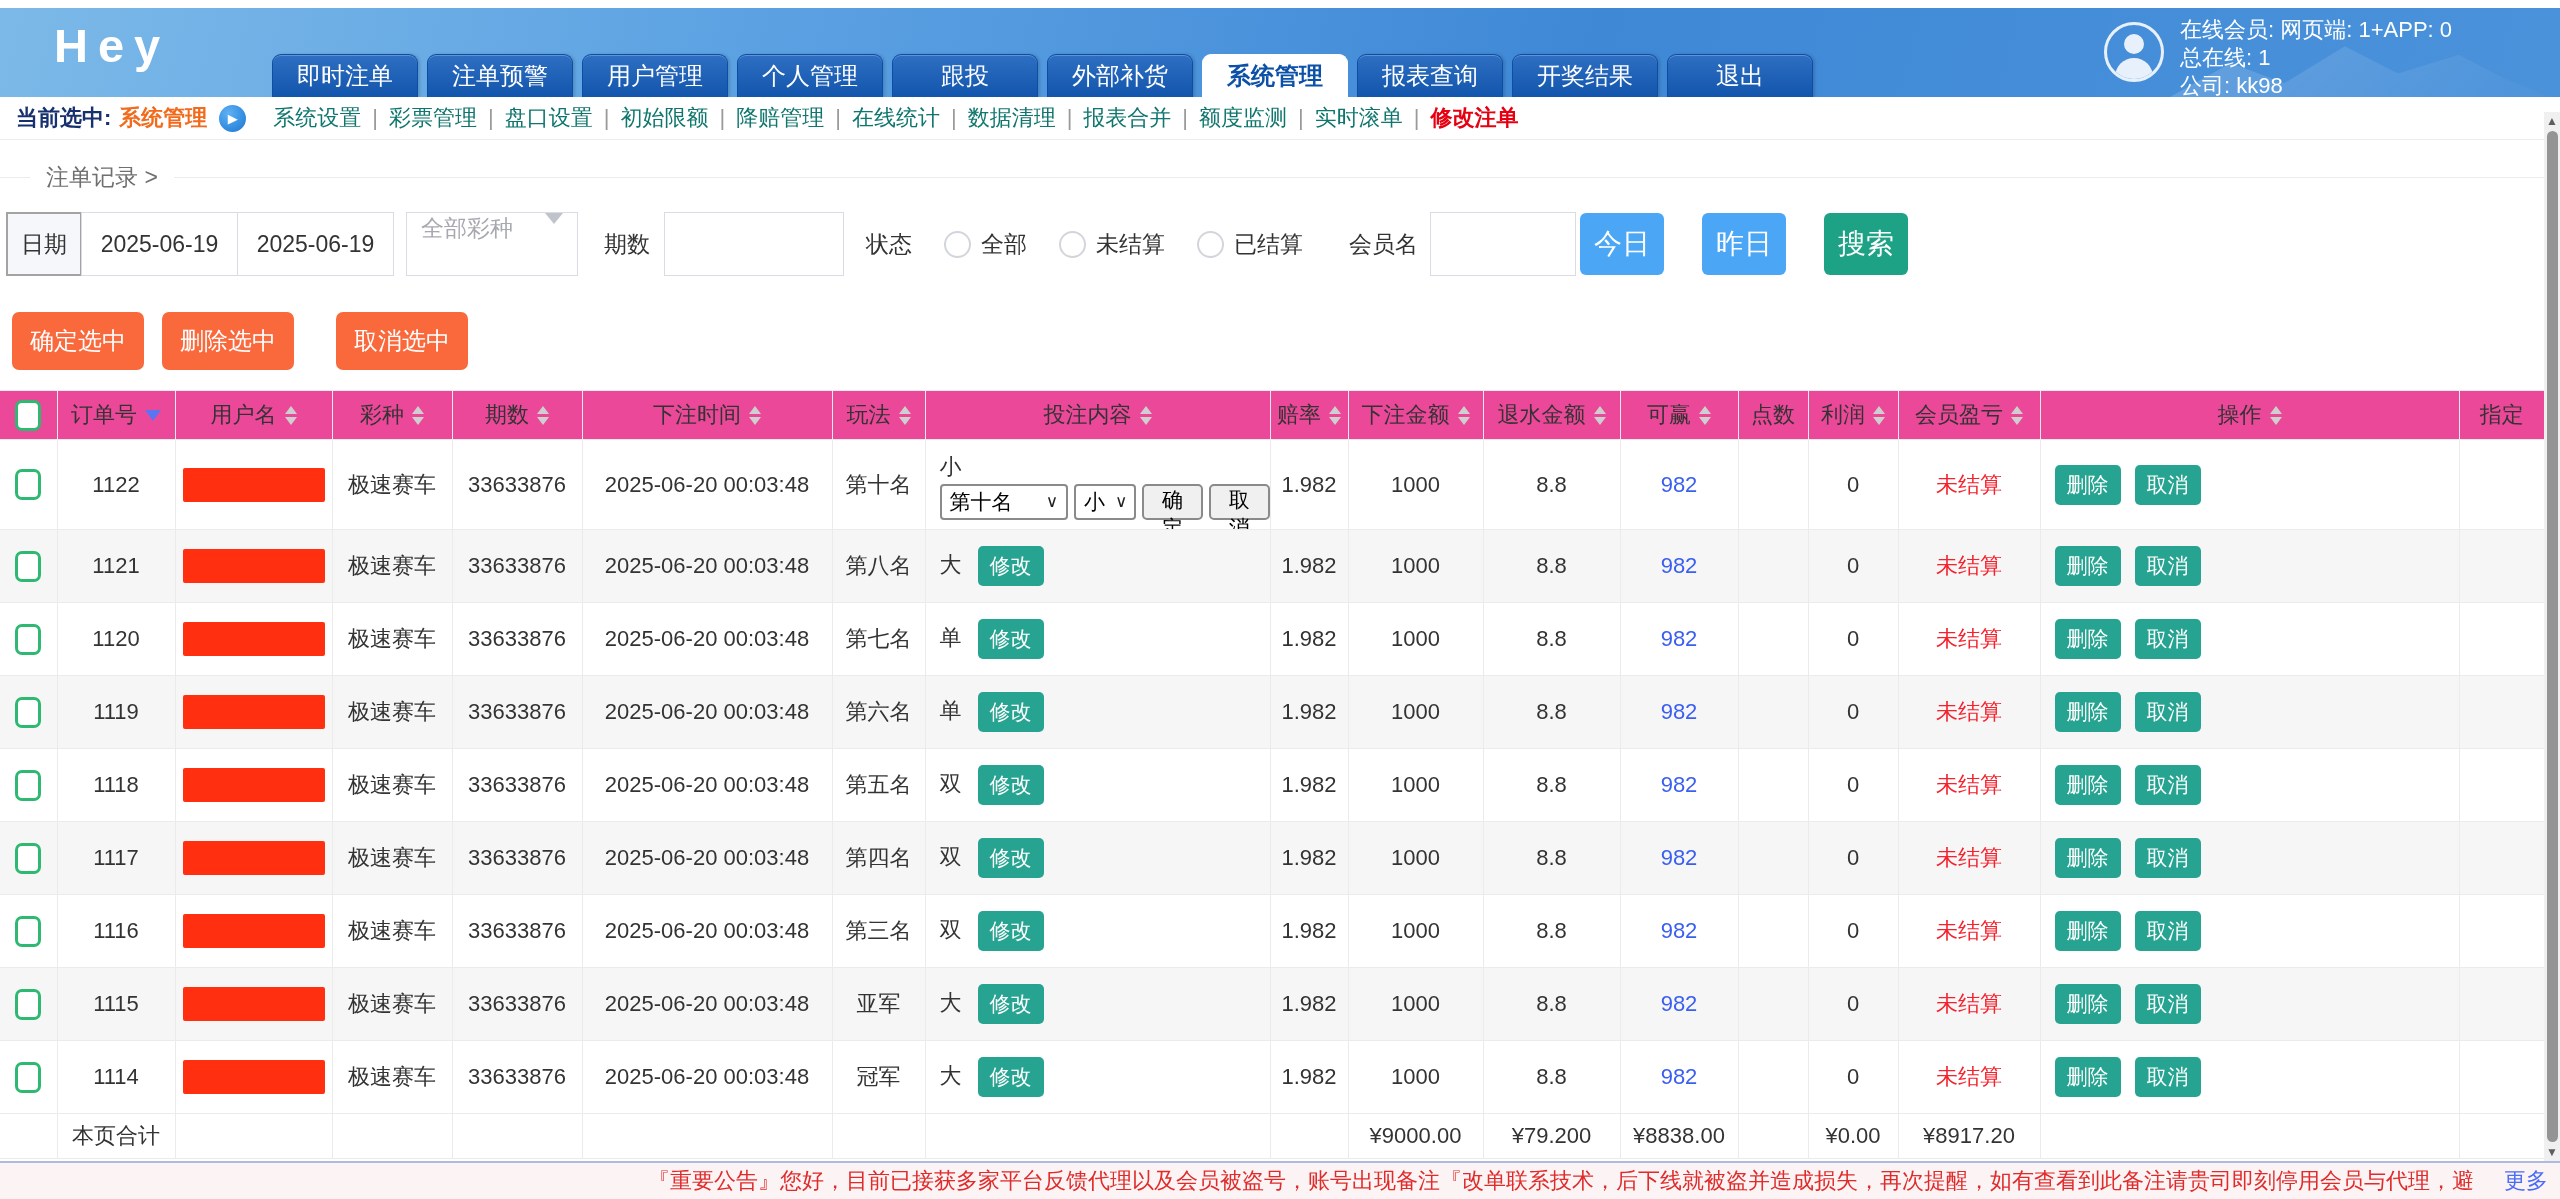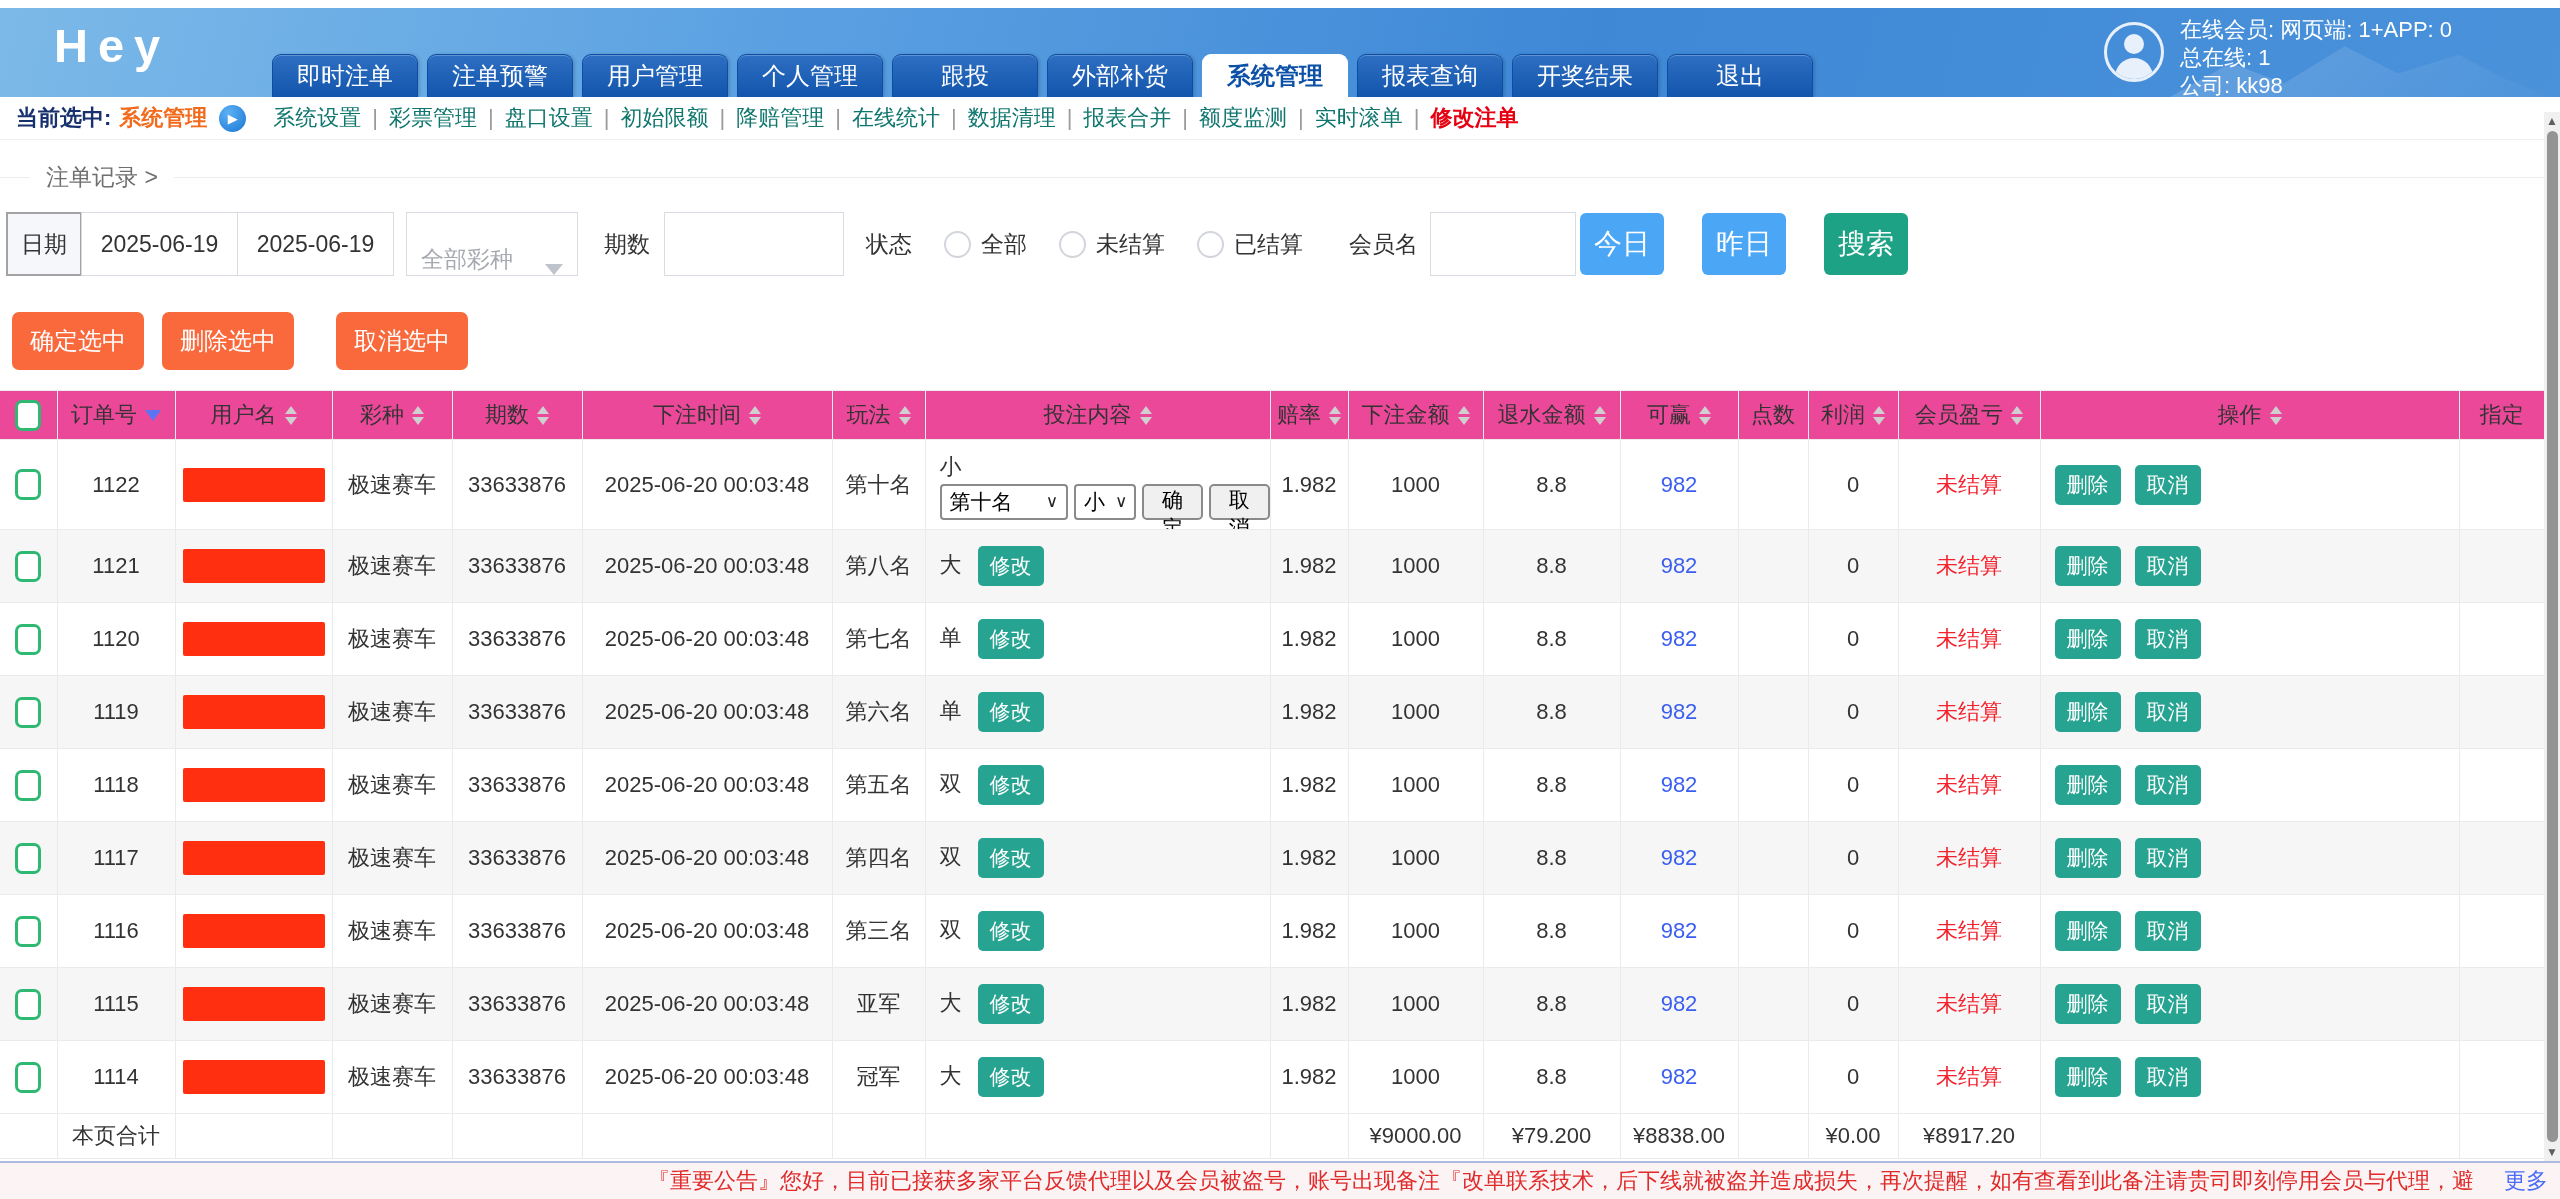--- a/index.html
+++ b/index.html
@@ -54,21 +54,21 @@
   
   .breadcrumb-row{ position:absolute; top:158px; left:0; width:2544px; height:38px; }
   .breadcrumb-row::before{ content:""; position:absolute; top:19px; left:0; right:0; border-top:1px solid #ececec; }
   .breadcrumb{ position:absolute; left:30px; top:0; background:#fff; padding:0 16px; line-height:38px; font-size:23px; color:#6f6f6f; }
 
   
   .filter-bar{ position:absolute; top:212px; left:6px; display:flex; align-items:center; height:64px; font-size:23px; }
   .addon{ width:76px; height:64px; background:#f5f7fa; border:2px solid #a3a3a3; display:flex; align-items:center; justify-content:center; color:#333; }
   .finput{ height:64px; border:1px solid #d9dce3; background:#fff; font-size:23px; color:#333; font-family:inherit; }
   .date-input{ width:157px; margin-left:-1px; text-align:center; }
-  .fselect{ width:172px; height:64px; margin-left:12px; border:1px solid #d9dce3; background:#fff; display:flex; align-items:flex-end; justify-content:space-between; padding:0 14px; color:#a6a9b0; cursor:pointer; }
+  .fselect{ width:172px; height:64px; margin-left:12px; border:1px solid #d9dce3; background:#fff; display:flex; align-items:flex-start; justify-content:space-between; padding:0 14px; color:#a6a9b0; cursor:pointer; }
   .fselect .caret{ width:0; height:0; border-left:9px solid transparent; border-right:9px solid transparent; border-top:11px solid #bfc3cc; }
   .flabel{ margin-left:26px; color:#333; white-space:nowrap; }
   .period-input{ width:180px; margin-left:14px; padding:0 12px; }
   .radio-item{ display:flex; align-items:center; margin-left:32px; cursor:pointer; white-space:nowrap; }
   .radio{ width:27px; height:27px; border-radius:50%; border:2px solid #d2d5dc; background:#fff; margin-right:10px; flex:0 0 auto; }
   .member-input{ width:146px; margin-left:12px; padding:0 10px; }
   .fbtn{ height:62px; min-width:82px; padding:0 14px; border:none; border-radius:6px; color:#fff; font-size:28px; font-family:inherit; display:flex; align-items:center; justify-content:center; cursor:pointer; }
   .btn-today{ background:#4ba7f6; margin-left:4px; }
   .btn-yesterday{ background:#4ba7f6; margin-left:38px; }
   .btn-search{ background:#1ea285; margin-left:38px; }

